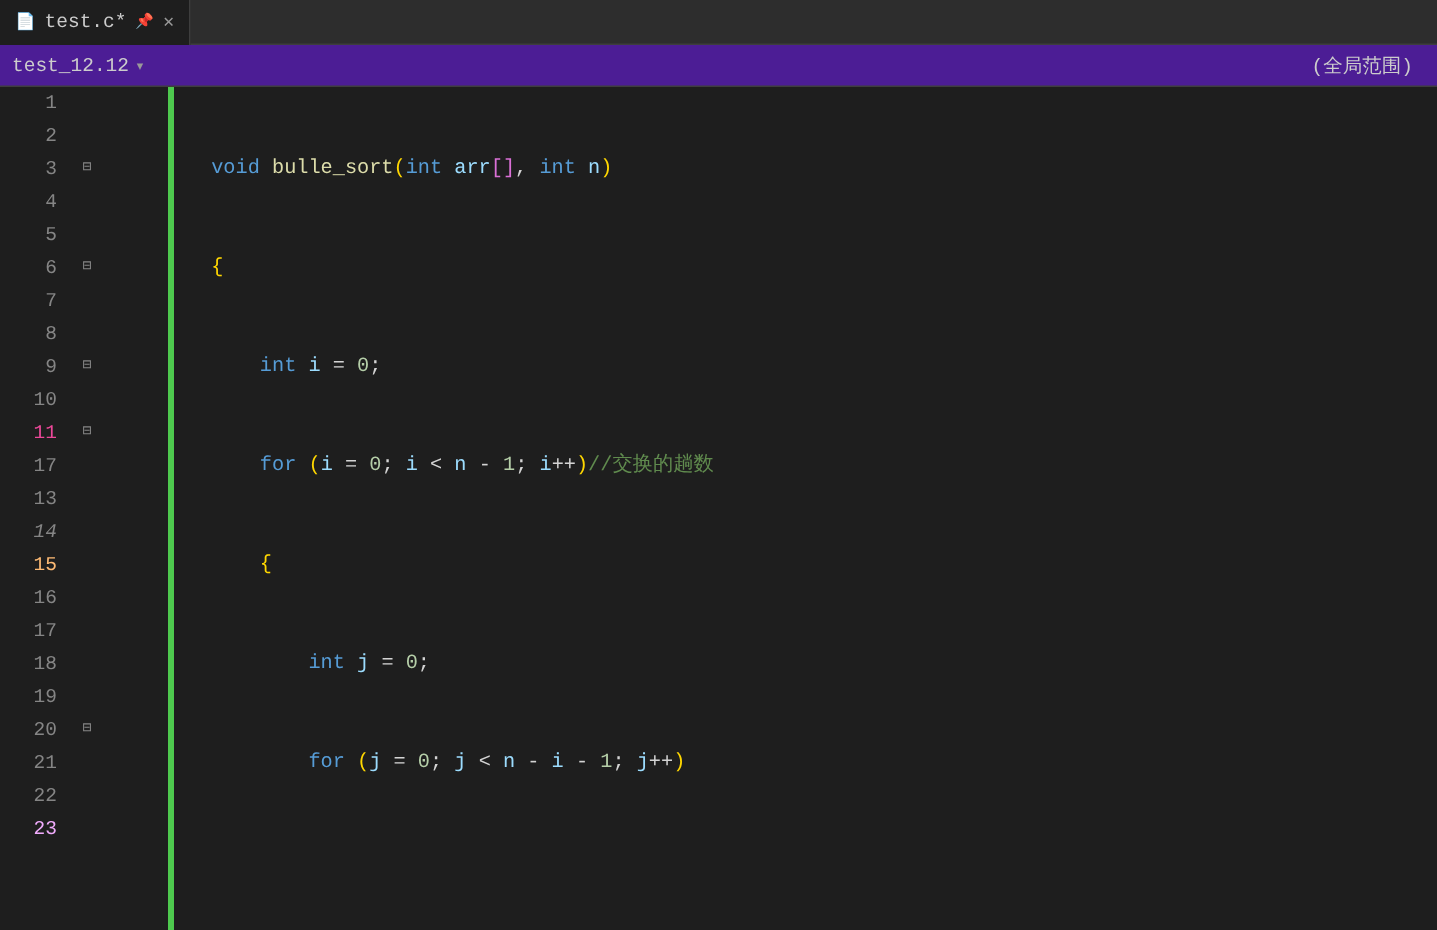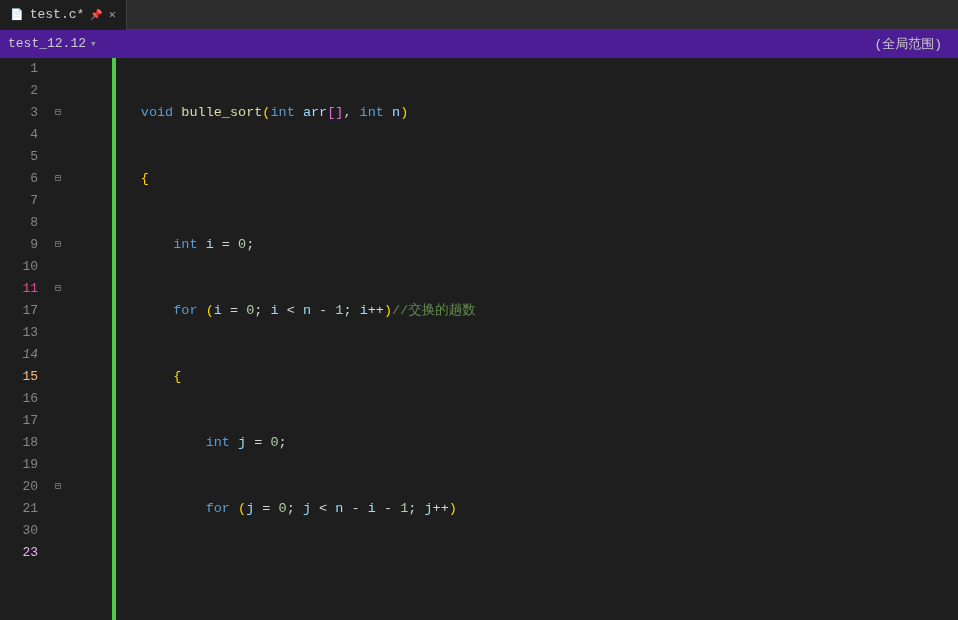--- a/index.html
+++ b/index.html
@@ -128,21 +128,21 @@
       <div style="color:#858585;font-size:13px;line-height:22px;padding-right:6px;">17</div>
       <div style="color:#858585;font-size:13px;line-height:22px;padding-right:6px;">13</div>
       <div style="color:#858585;font-size:13px;line-height:22px;padding-right:6px;font-style:italic;">14</div>
       <div style="color:#fdba74;font-size:13px;line-height:22px;padding-right:6px;">15</div>
       <div style="color:#858585;font-size:13px;line-height:22px;padding-right:6px;">16</div>
       <div style="color:#858585;font-size:13px;line-height:22px;padding-right:6px;">17</div>
       <div style="color:#858585;font-size:13px;line-height:22px;padding-right:6px;">18</div>
       <div style="color:#858585;font-size:13px;line-height:22px;padding-right:6px;">19</div>
       <div style="color:#858585;font-size:13px;line-height:22px;padding-right:6px;">20</div>
       <div style="color:#858585;font-size:13px;line-height:22px;padding-right:6px;">21</div>
-      <div style="color:#858585;font-size:13px;line-height:22px;padding-right:6px;">30</div>
+      <div style="color:#858585;font-size:13px;line-height:22px;padding-right:6px;">22</div>
       <div style="color:#f0abfc;font-size:13px;line-height:22px;padding-right:6px;">23</div>
     </div>
 
     <div style="width:20px;background:#1e1e1e;">
       <div style="color:#858585;font-size:10px;line-height:22px;text-align:center;">&nbsp;</div>
       <div style="color:#858585;font-size:10px;line-height:22px;text-align:center;">&nbsp;</div>
       <div style="color:#858585;font-size:10px;line-height:22px;text-align:center;cursor:pointer;">⊟</div>
       <div style="color:#858585;font-size:10px;line-height:22px;text-align:center;">&nbsp;</div>
       <div style="color:#858585;font-size:10px;line-height:22px;text-align:center;">&nbsp;</div>
       <div style="color:#858585;font-size:10px;line-height:22px;text-align:center;cursor:pointer;">⊟</div>

